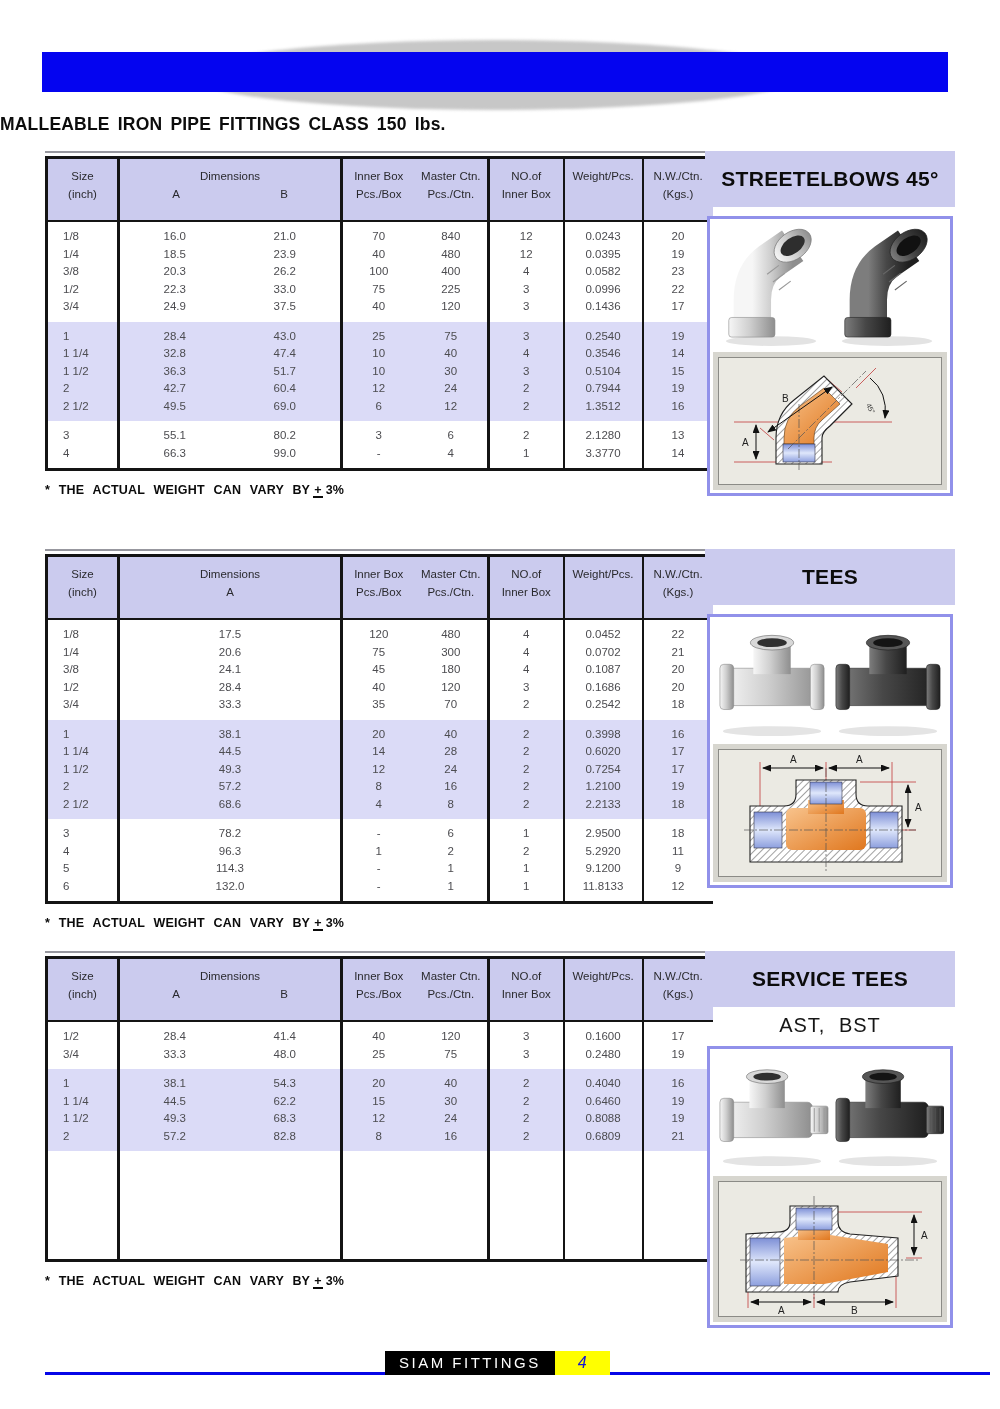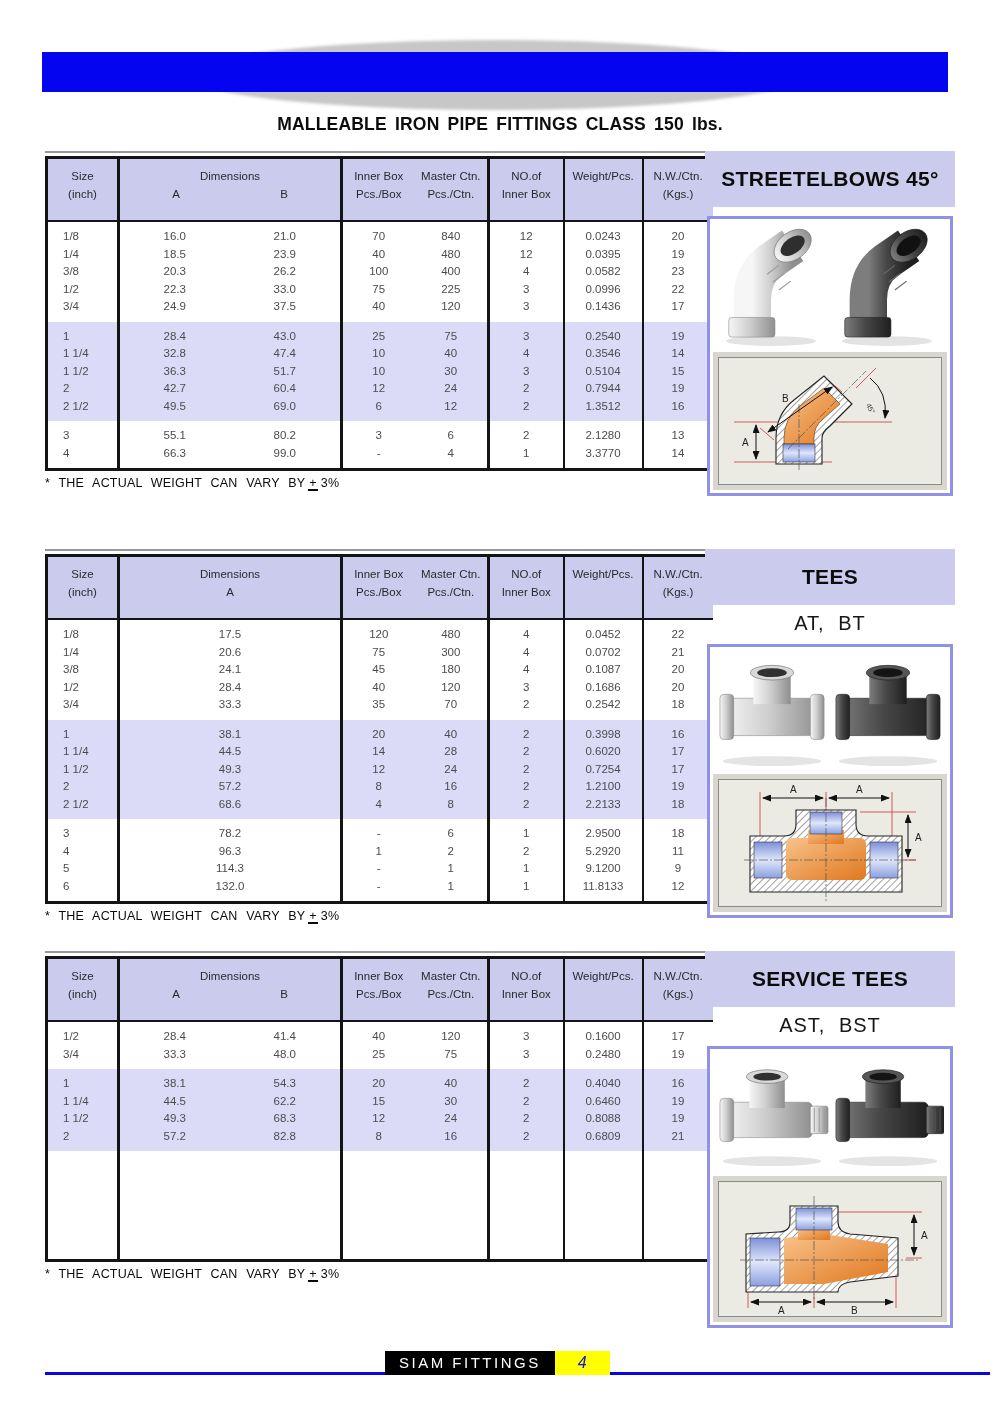--- a/index.html
+++ b/index.html
@@ -9,21 +9,21 @@
   
   .banner-wrap{position:relative;margin:52px 52px 0 42px;height:40px;}
   .banner-shadow{position:absolute;left:145px;top:-12px;width:616px;height:70px;
                  border-radius:50%;background:#c7c7c7;filter:blur(1.5px);z-index:0;}
   .banner-bar{position:absolute;inset:0;background:#0404f0;z-index:1;}
   .banner-yellow{position:absolute;left:143px;top:4px;width:620px;height:32px;background:#ffff00;
                  display:flex;align-items:center;justify-content:center;}
   .banner-yellow span{color:#1e1ecc;font-weight:bold;font-size:20px;letter-spacing:0.5px;}
 
   
-  .page-title{margin-top:22px;text-align:center;font-size:17.5px;font-weight:bold;color:#0c0c0c;
+  .page-title{margin-top:22px;text-align:left;font-size:17.5px;font-weight:bold;color:#0c0c0c;
               letter-spacing:0.2px;word-spacing:3px;position:relative;z-index:2;}
 
   
   .content{margin:16px 0 0 45px;}
   .section{display:flex;align-items:flex-start;}
   .sec1{height:398px;} .sec2{height:402px;}
   .left-col{width:666px;flex:none;}
   .right-col{width:250px;flex:none;margin-left:-6px;}
 
   .pre-rule{height:2px;background:#97979e;margin-bottom:3px;width:666px;}
@@ -39,21 +39,21 @@
   .col-wt{border-right:2px solid #141414;}
   table.spec td.col-size{text-align:left;padding-left:15px;}
   thead th{background:#cbcbee;border-bottom:2.5px solid #141414;height:52px;
            vertical-align:top;padding-top:9px !important;color:#2a2a2e;font-size:11.5px;line-height:16px;}
   thead th.col-size{text-align:center;padding-left:2px;}
   .ab-row{display:flex;} .ab-row span{flex:1;}
   tbody.shaded td{background:#dbdbf7;}
   tbody tr:first-child td{padding-top:6px;}
   tbody tr:last-child td{padding-bottom:6px;}
 
-  .weight-note{margin-top:5px;font-weight:normal;font-size:12.5px;color:#0b0b0b;
+  .weight-note{margin-top:12px;font-weight:bold;font-size:12.5px;color:#0b0b0b;
                letter-spacing:0.2px;word-spacing:5px;}
   .pm{display:inline-block;border-bottom:2px solid #0b0b0b;line-height:11px;margin:0 3px;padding:0 1px;}
 
   
   .panel-heading{height:56px;background:#cbcbee;display:flex;flex-direction:row;
                  align-items:center;justify-content:center;}
   .panel-heading div{font-weight:bold;font-size:21px;color:#0c0c0c;line-height:1.08;letter-spacing:0.3px;}
   .panel-models{margin-top:7px;text-align:center;font-size:20px;color:#161616;
                 letter-spacing:1px;word-spacing:7px;}
   .img-box{margin:9px auto 0 auto;width:234px;border:3px solid #9191ea;background:#fff;padding:3px;}
@@ -538,21 +538,20 @@
           </table>
         <div class="weight-note">
           <span>* THE ACTUAL WEIGHT CAN VARY BY</span><span class="pm">+</span><span>3%</span>
         </div>
       </div>
 
       <div class="right-col">
         <div class="panel-heading">
           <div>TEES</div>
         </div>
-        <div class="panel-models">AT, BT</div>
         <div class="img-box">
           <div class="photos">
             <svg width="228" height="124" viewBox="0 0 232 124">
               <g>
                 <ellipse cx="57" cy="112" rx="50" ry="5" fill="#e4e4e4"></ellipse>
                 <rect x="8" y="48" width="98" height="38" rx="5" fill="url(#met1)" stroke="#8a8a8a" stroke-width="0.6"></rect>
                 <rect x="4" y="44" width="14" height="46" rx="4" fill="url(#met1)" stroke="#8a8a8a" stroke-width="0.6"></rect>
                 <rect x="96" y="44" width="14" height="46" rx="4" fill="url(#met1)" stroke="#8a8a8a" stroke-width="0.6"></rect>
                 <rect x="38" y="22" width="38" height="32" fill="url(#met1)"></rect>
                 <ellipse cx="57" cy="22" rx="22" ry="7.5" fill="#d8d8d8" stroke="#777" stroke-width="0.7"></ellipse>

